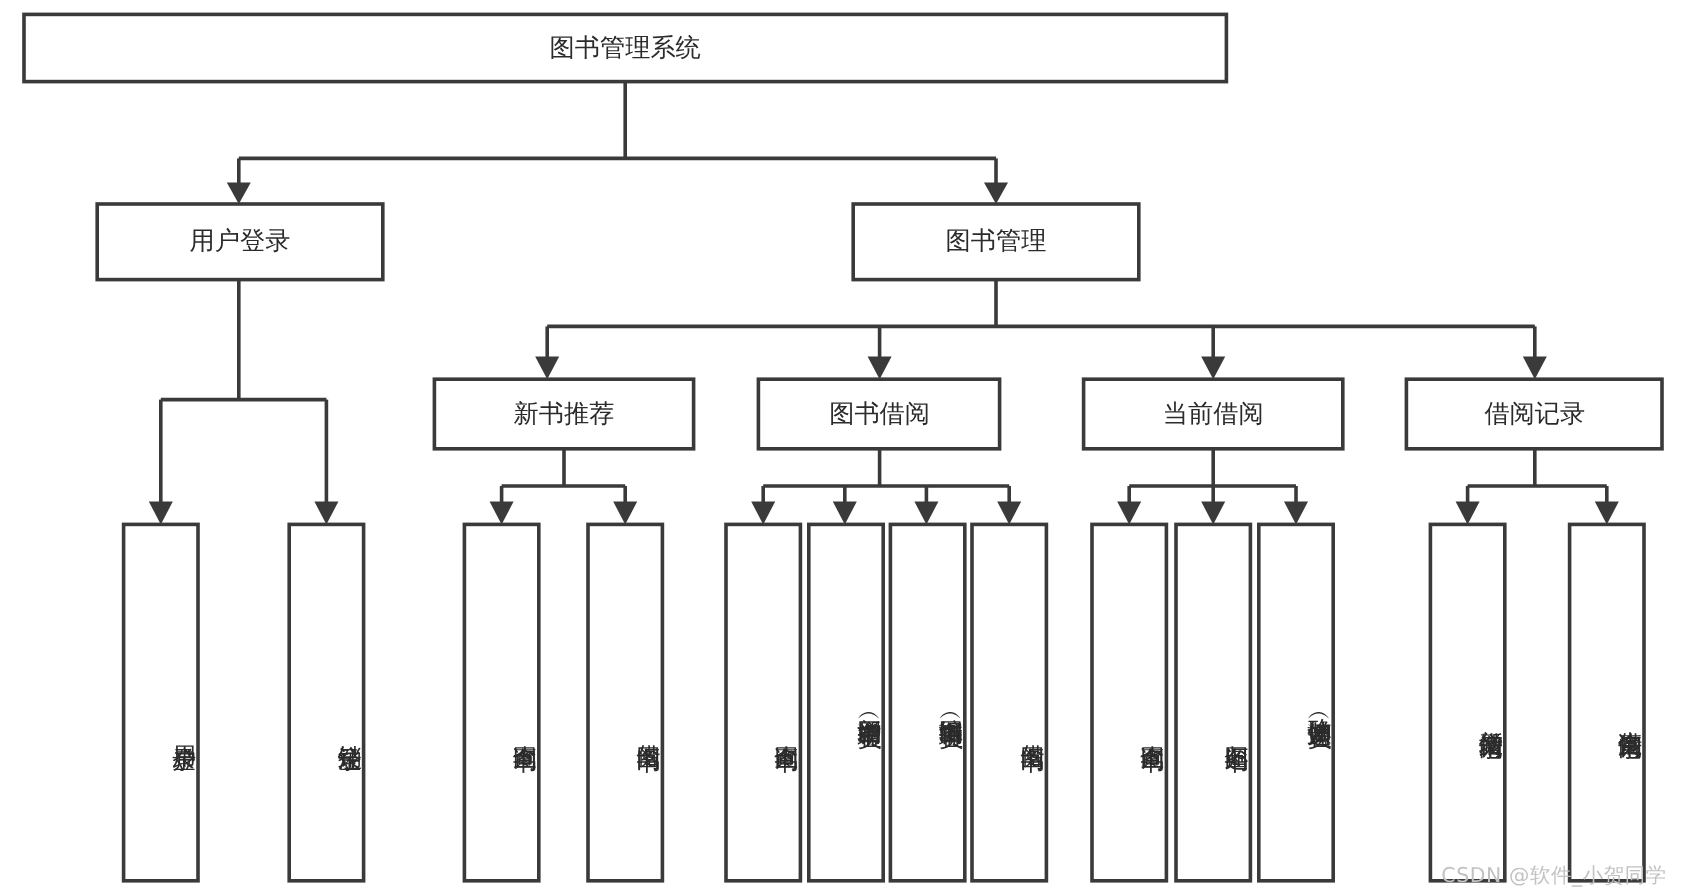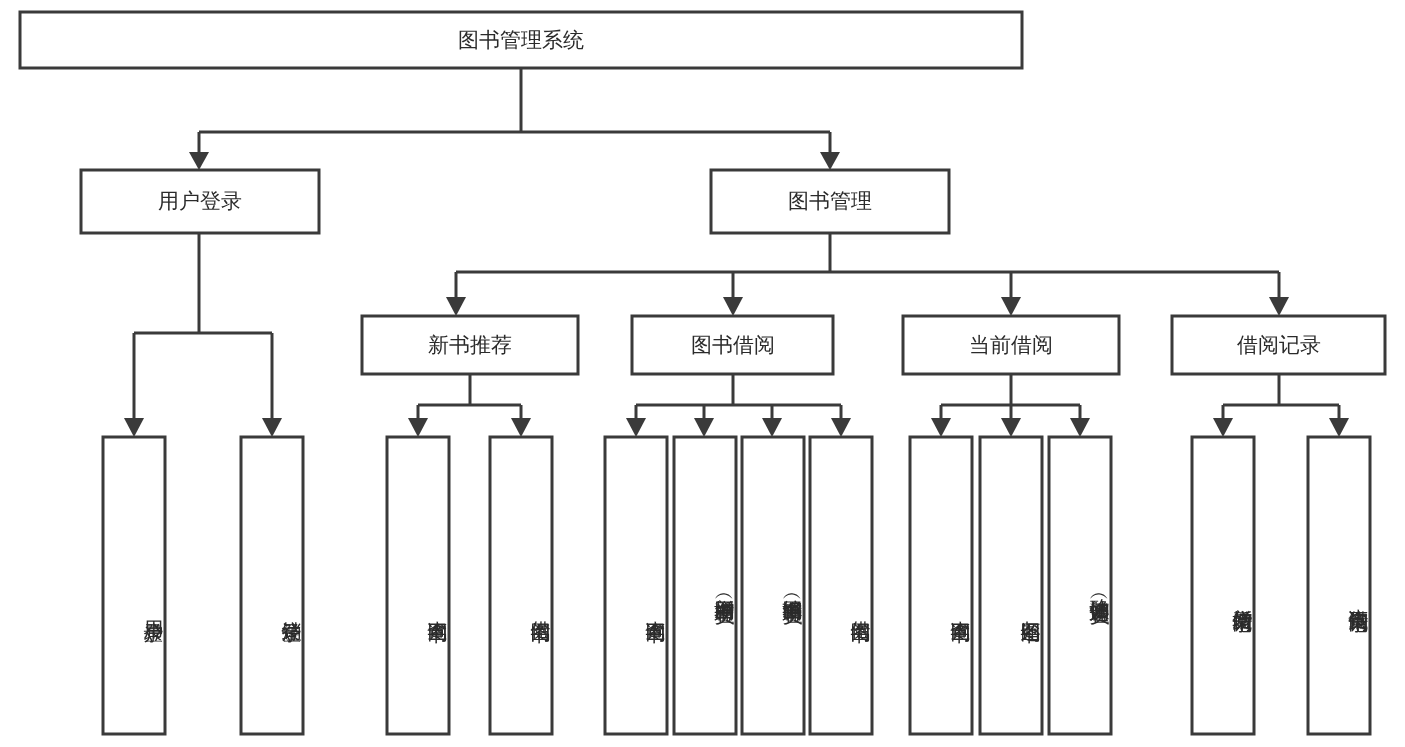--- a/index.html
+++ b/index.html
@@ -205,13 +205,14 @@
   <div class="leaf-label-wrap" style="left:742px; top:443px; width:62px; height:288px;">编辑图书（管理员）</div>
   <div class="leaf-label-wrap" style="left:810px; top:487px; width:62px; height:240px;">借阅图书</div>
 
   <div class="leaf-label-wrap" style="left:910px; top:487px; width:62px; height:240px;">查询图书</div>
   <div class="leaf-label-wrap" style="left:980px; top:487px; width:62px; height:240px;">归还图书</div>
   <div class="leaf-label-wrap" style="left:1049px; top:443px; width:62px; height:288px;">确认归还（管理员）</div>
 
   <div class="leaf-label-wrap" style="left:1192px; top:465px; width:62px; height:262px;">新增借阅记录</div>
   <div class="leaf-label-wrap" style="left:1308px; top:465px; width:62px; height:262px;">查询借阅记录</div>
 
+  <div class="watermark">CSDN @软件_小贺同学</div>
 </div>
 
 </body></html>

